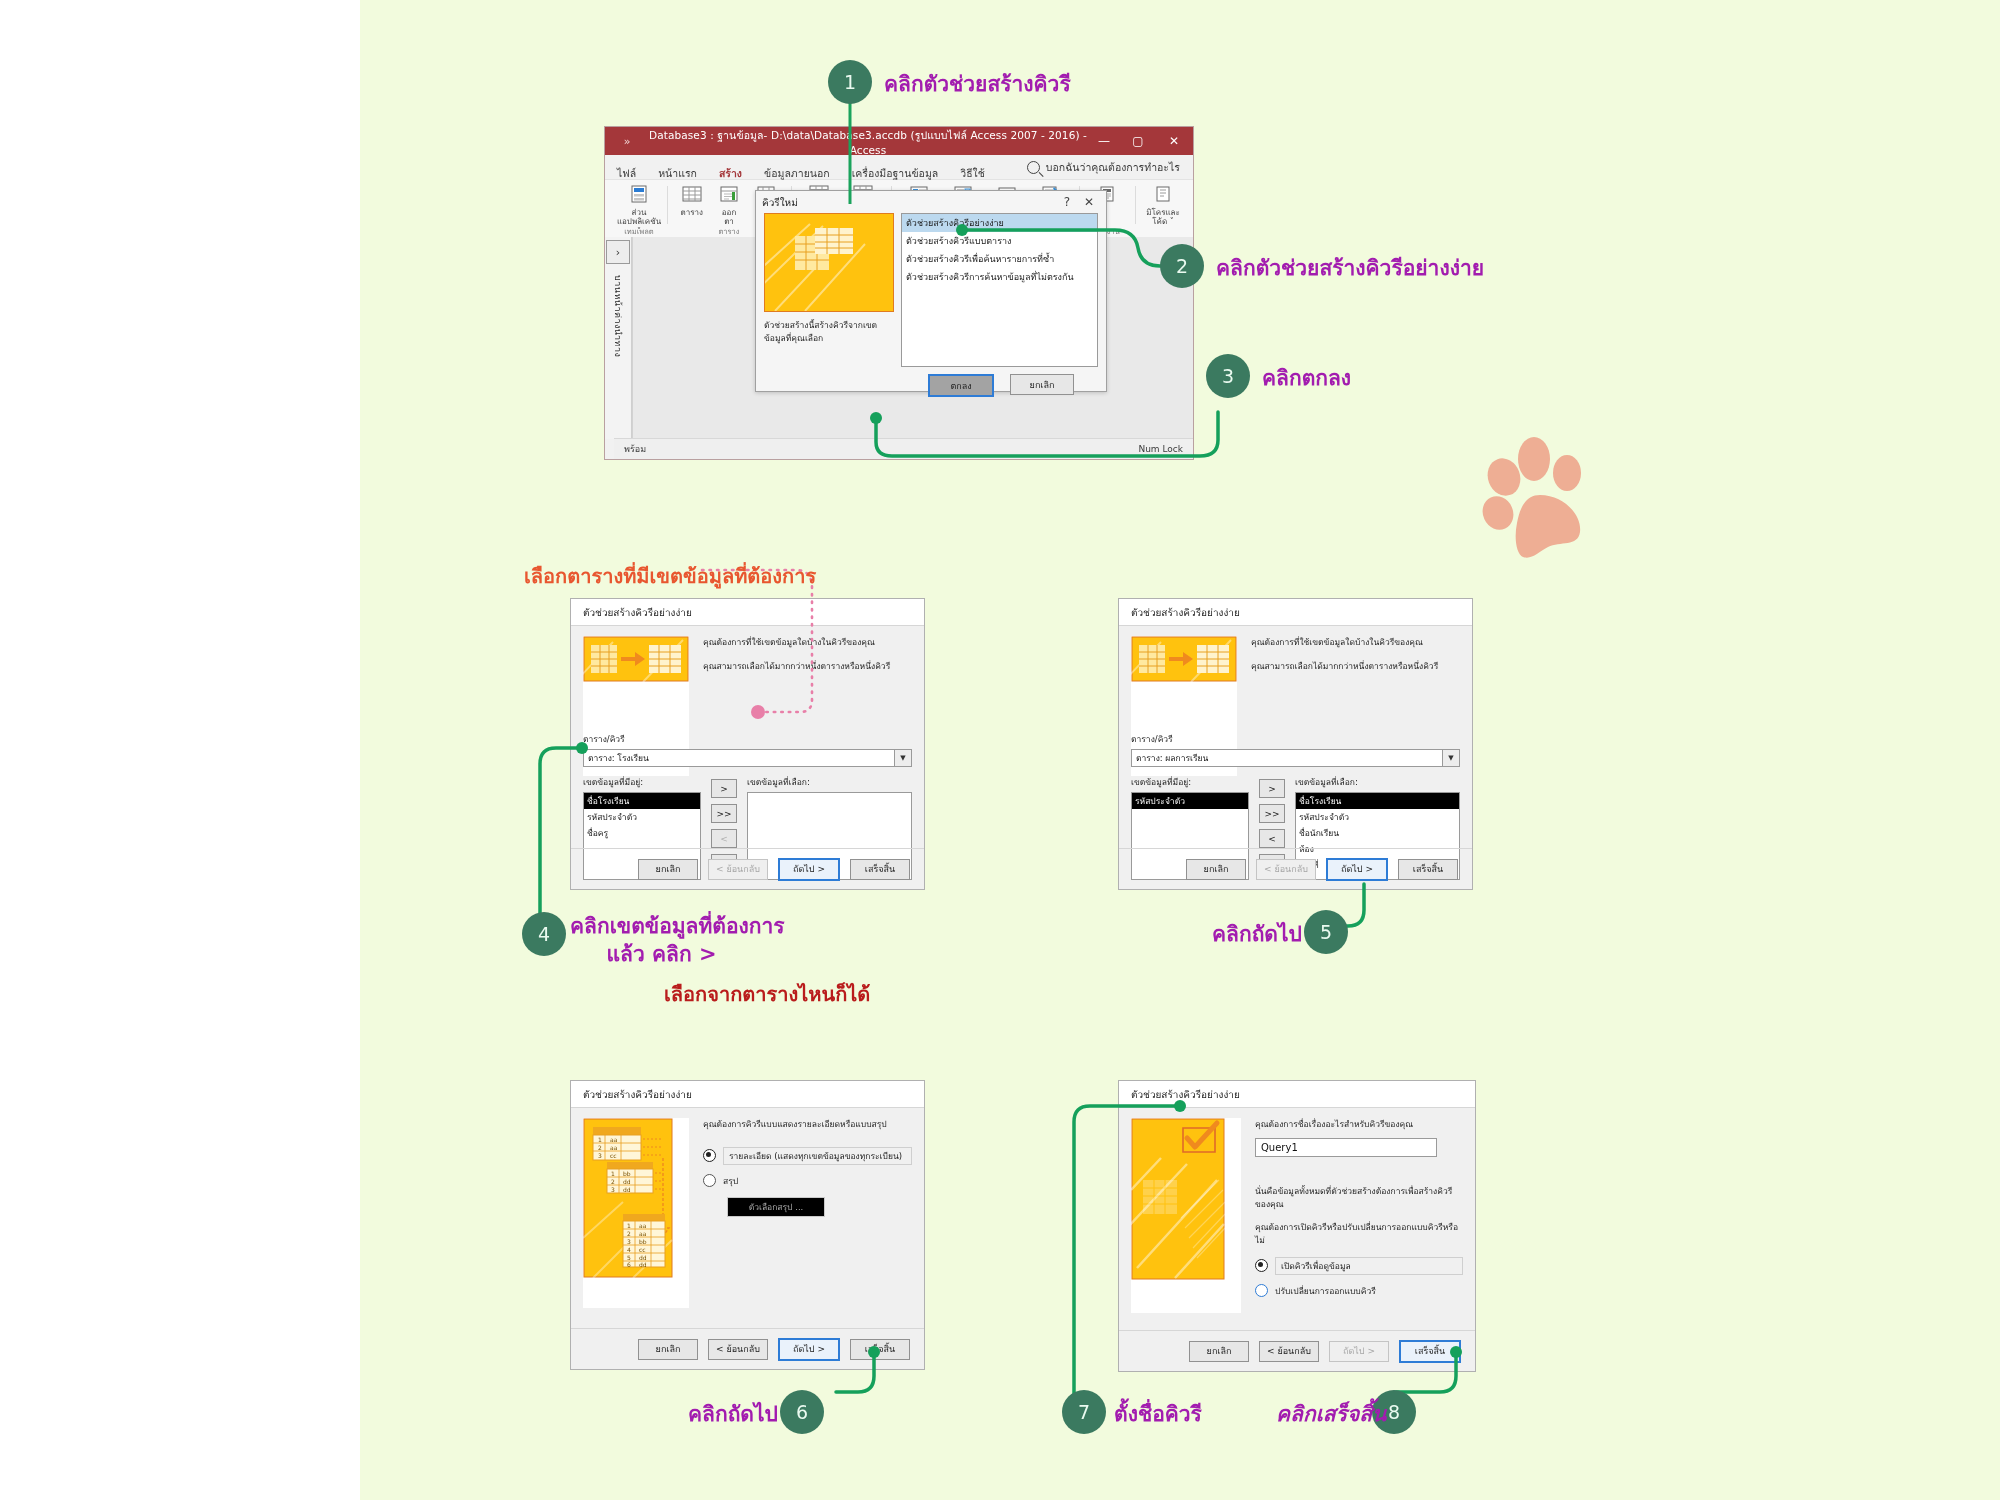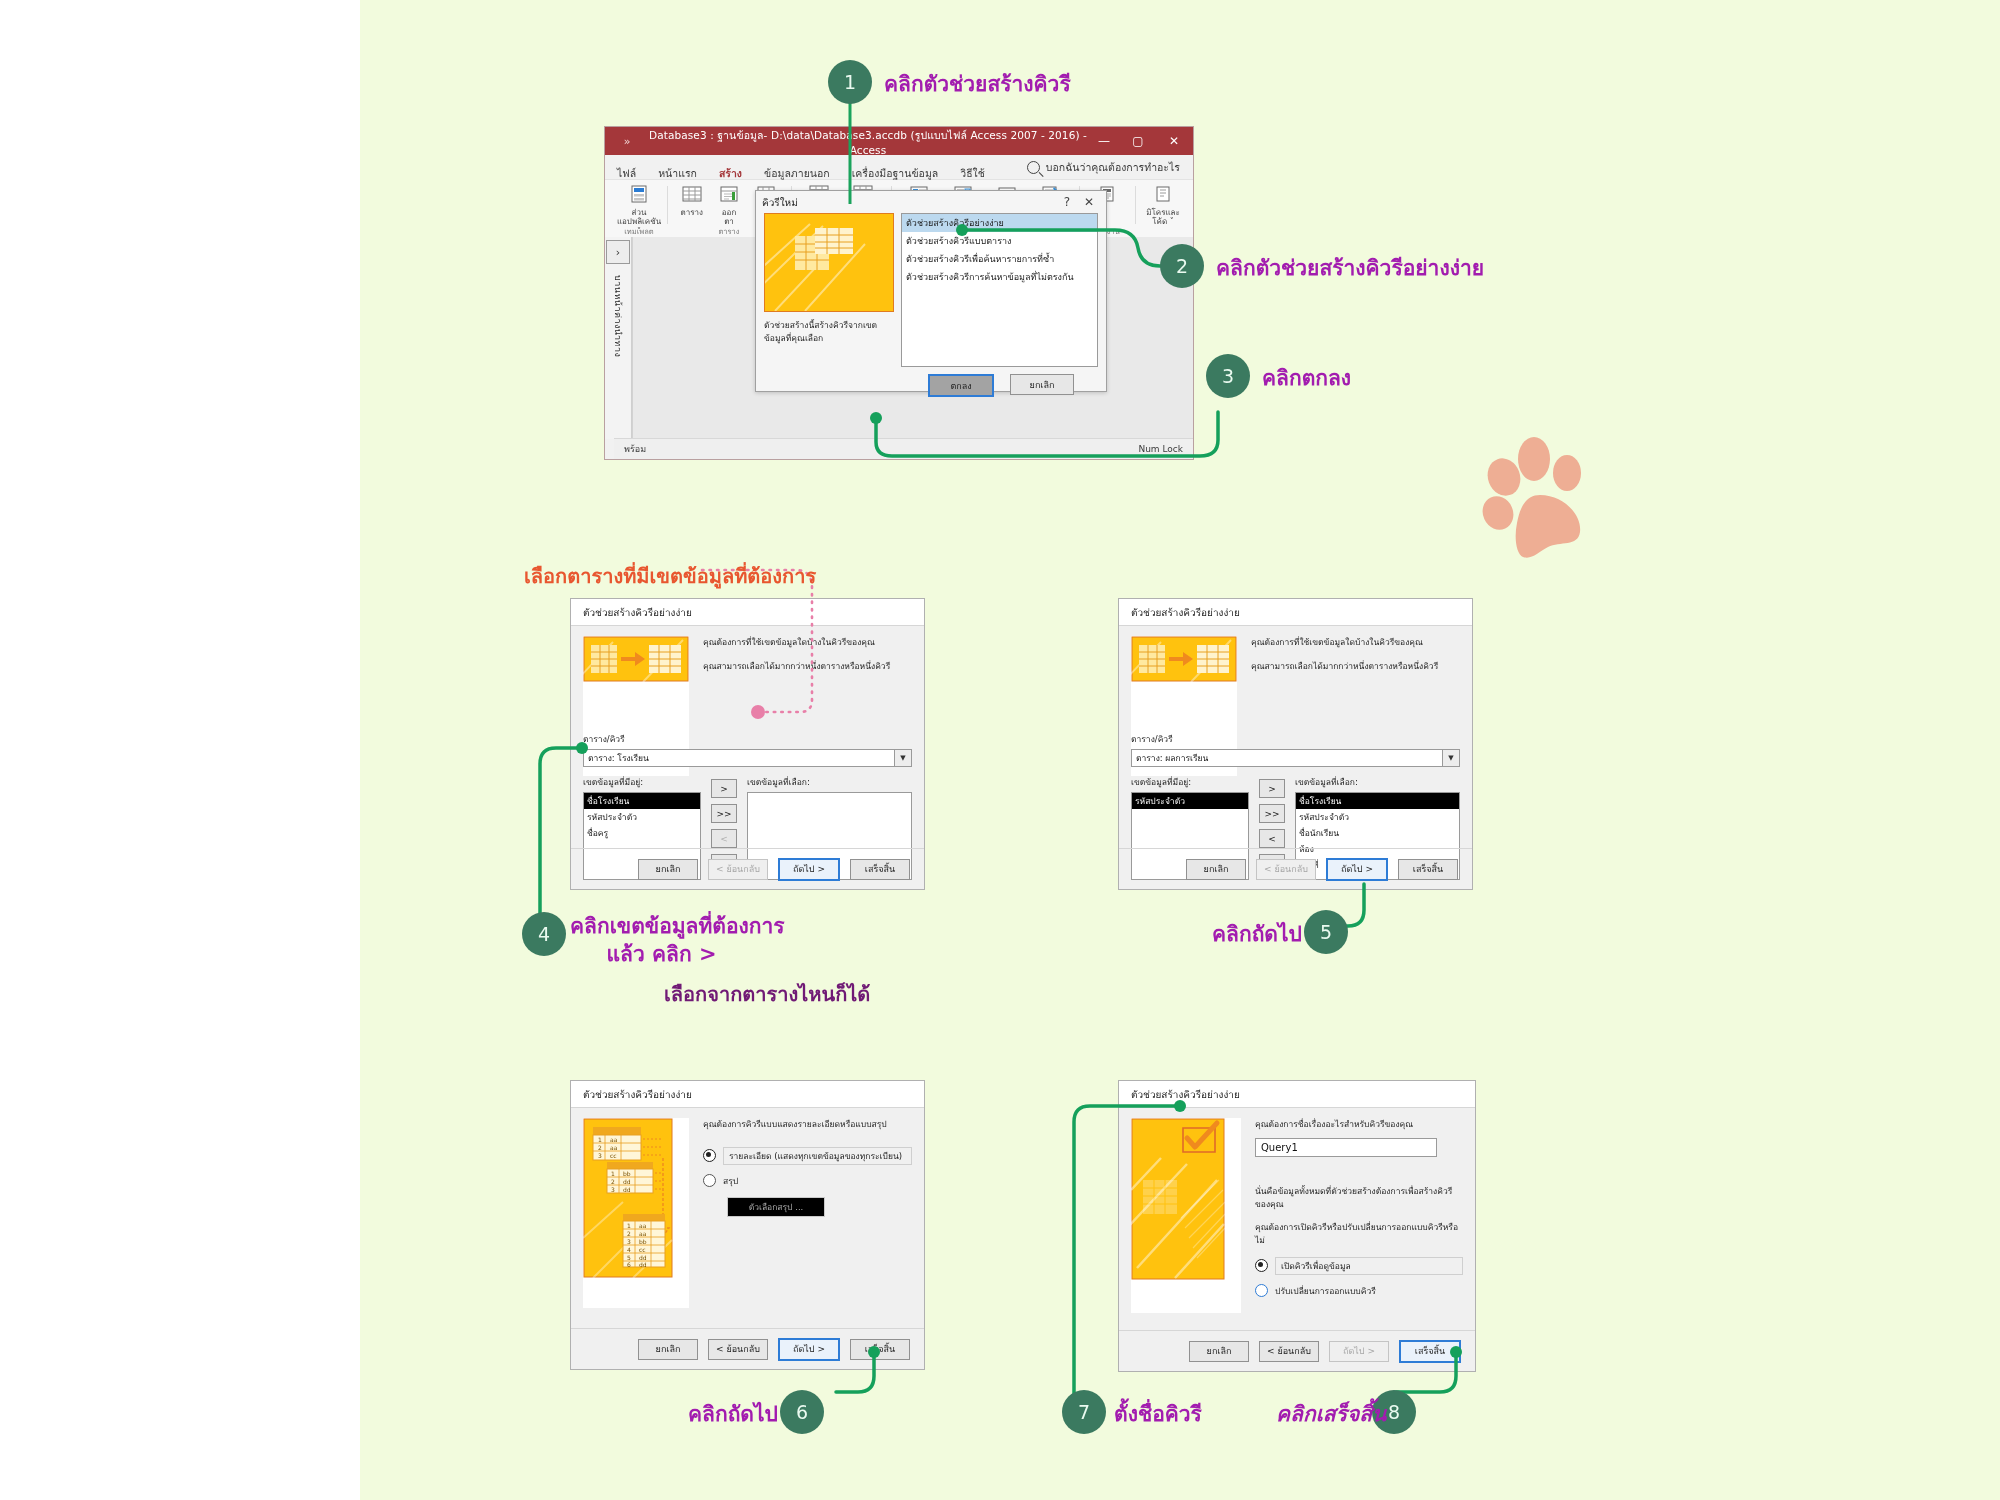--- a/index.html
+++ b/index.html
@@ -34,21 +34,21 @@
     position:absolute;
     color:#a21caf;
     font-size:21px;
     font-weight:bold;
     white-space:pre;
     z-index:40;
     line-height:1.35;
   }
   .red-note{
     position:absolute;
-    color:#701a75;
+    color:#b91c1c;
     font-size:20px;
     font-weight:bold;
     white-space:pre;
     z-index:40;
   }
   .conn{position:absolute;z-index:30;overflow:visible;}
 
   
   .paw{position:absolute;z-index:20;}
 

